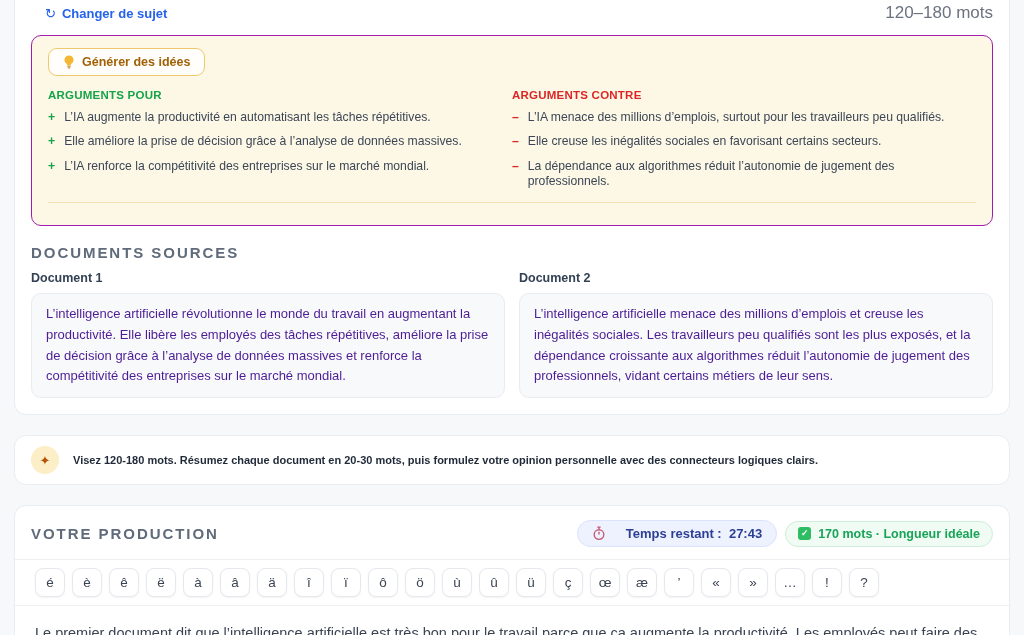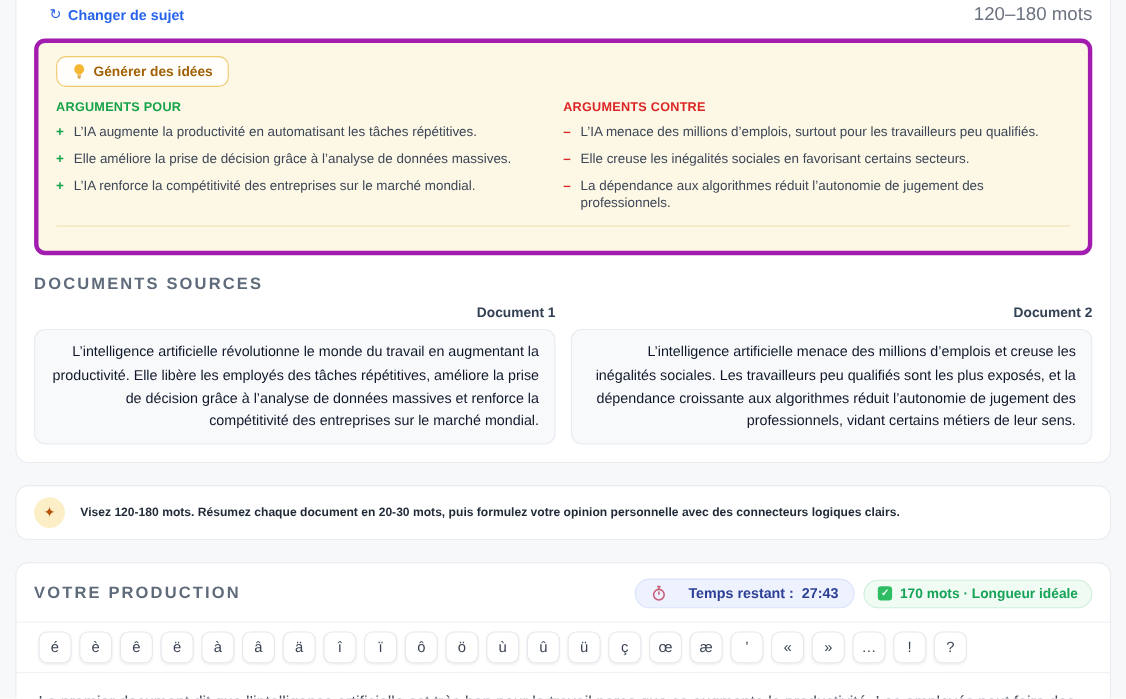--- a/index.html
+++ b/index.html
@@ -18,21 +18,21 @@
   }
   
   #main-card { margin-top:-14px; padding:16px 16px 16px; }
   .top-row { display:flex; justify-content:space-between; align-items:center; padding:0 0 12px 14px; }
   .change-link { display:inline-flex; align-items:center; gap:6px; color:#2563eb; font-size:13px; font-weight:700; cursor:pointer; }
   .refresh-glyph { font-family:"DejaVu Sans",sans-serif; font-size:13px; font-weight:400; }
   .word-range { color:#6b7280; font-size:17px; }
 
   .ideas-box {
     background:#fcf8e5;
-    border:4px solid #a21caf;
+    border:1px solid #a21caf;
     border-radius:10px;
     padding:12px 16px 12px;
   }
   .generate-btn {
     display:inline-flex; align-items:center; gap:7px;
     background:rgba(255,255,255,.85);
     border:1px solid #f0c96d; border-radius:9px;
     padding:6px 14px;
     color:#a16207; font-size:12.5px; font-weight:700;
     font-family:"Liberation Sans",sans-serif;
@@ -44,26 +44,26 @@
   .col-title.pour { color:#16a34a; }
   .col-title.contre { color:#dc2626; }
   .arg-item { display:flex; gap:9px; margin-top:9px; font-size:12.2px; color:#3d4656; line-height:1.25; }
   .arg-marker { flex:0 0 auto; font-weight:700; }
   .arg-plus { color:#16a34a; }
   .arg-minus { color:#dc2626; }
   .ideas-sep { border:none; border-top:1px solid #f1e2b3; margin:13px 0 10px; }
   .ideas-note { font-size:12px; font-style:italic; color:#bd8a33; }
 
   .section-label { margin-top:18px; font-size:15px; font-weight:700; letter-spacing:.13em; color:#5f6b7a; }
-  .docs-grid { display:flex; gap:14px; margin-top:10px;text-align:right; }
+  .docs-grid { display:flex; gap:14px; margin-top:10px; }
   .doc-col { flex:1; }
   .doc-label { font-size:12.5px; font-weight:600; color:#334155; margin-bottom:8px; }
   .doc-box {
     background:#f8f9fb; border:1px solid #e8ebef; border-radius:10px;
-    padding:10px 14px; font-size:13px; line-height:1.6; color:#0f172a;
+    padding:10px 14px; font-size:13px; line-height:1.6; color:#4c1d95;
   }
 
   
   #tip-card { margin-top:20px; display:flex; align-items:center; gap:14px; padding:10px 16px; }
   .tip-circle {
     flex:0 0 auto; width:28px; height:28px; border-radius:50%;
     background:#fcefc7; display:flex; align-items:center; justify-content:center;
     color:#b45309; font-size:13px; font-family:"DejaVu Sans",sans-serif;
   }
   .tip-text { font-size:11px; font-weight:700; color:#1f2937; }

